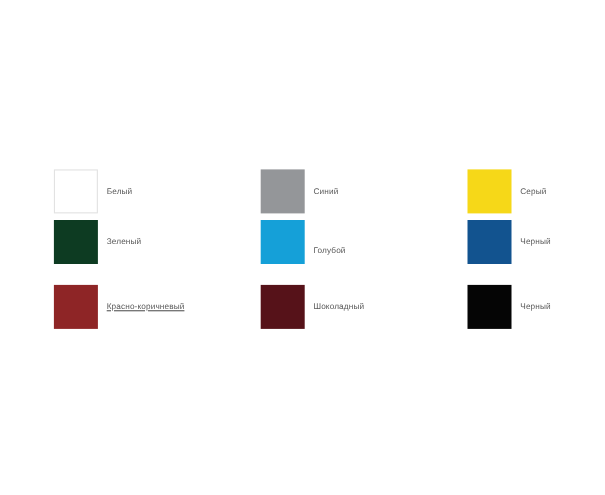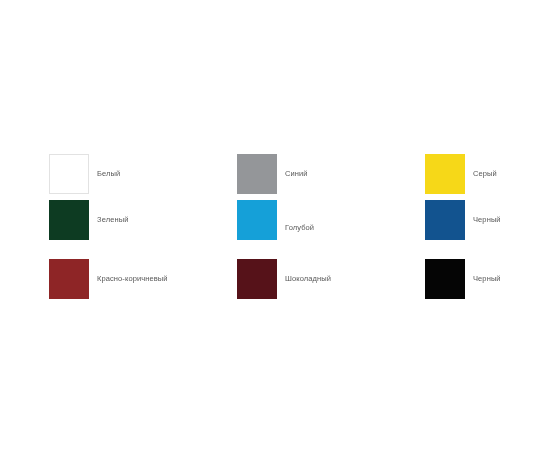--- a/index.html
+++ b/index.html
@@ -92,21 +92,21 @@
     </div>
     <div class="swatch-cell col-2">
       <div class="swatch-chip" style="background-color: rgb(18, 83, 143);"></div>
       <div class="swatch-label" style="color: rgb(88, 88, 88);">Черный</div>
     </div>
   </div>
 
   <div class="swatch-row row-2">
     <div class="swatch-cell col-0">
       <div class="swatch-chip" style="background-color: rgb(142, 37, 38);"></div>
-      <div class="swatch-label" style="color: rgb(88, 88, 88);">Красно-коричневый</div>
+      <div class="swatch-label" style="color: rgb(88, 88, 88); text-decoration: underline;">Красно-коричневый</div>
     </div>
     <div class="swatch-cell col-2">
       <div class="swatch-chip" style="background-color: rgb(5, 5, 5);"></div>
       <div class="swatch-label" style="color: rgb(88, 88, 88);">Черный</div>
     </div>
     <div class="swatch-cell col-1">
       <div class="swatch-chip" style="background-color: rgb(86, 18, 25);"></div>
       <div class="swatch-label" style="color: rgb(88, 88, 88);">Шоколадный</div>
     </div>
   </div>

